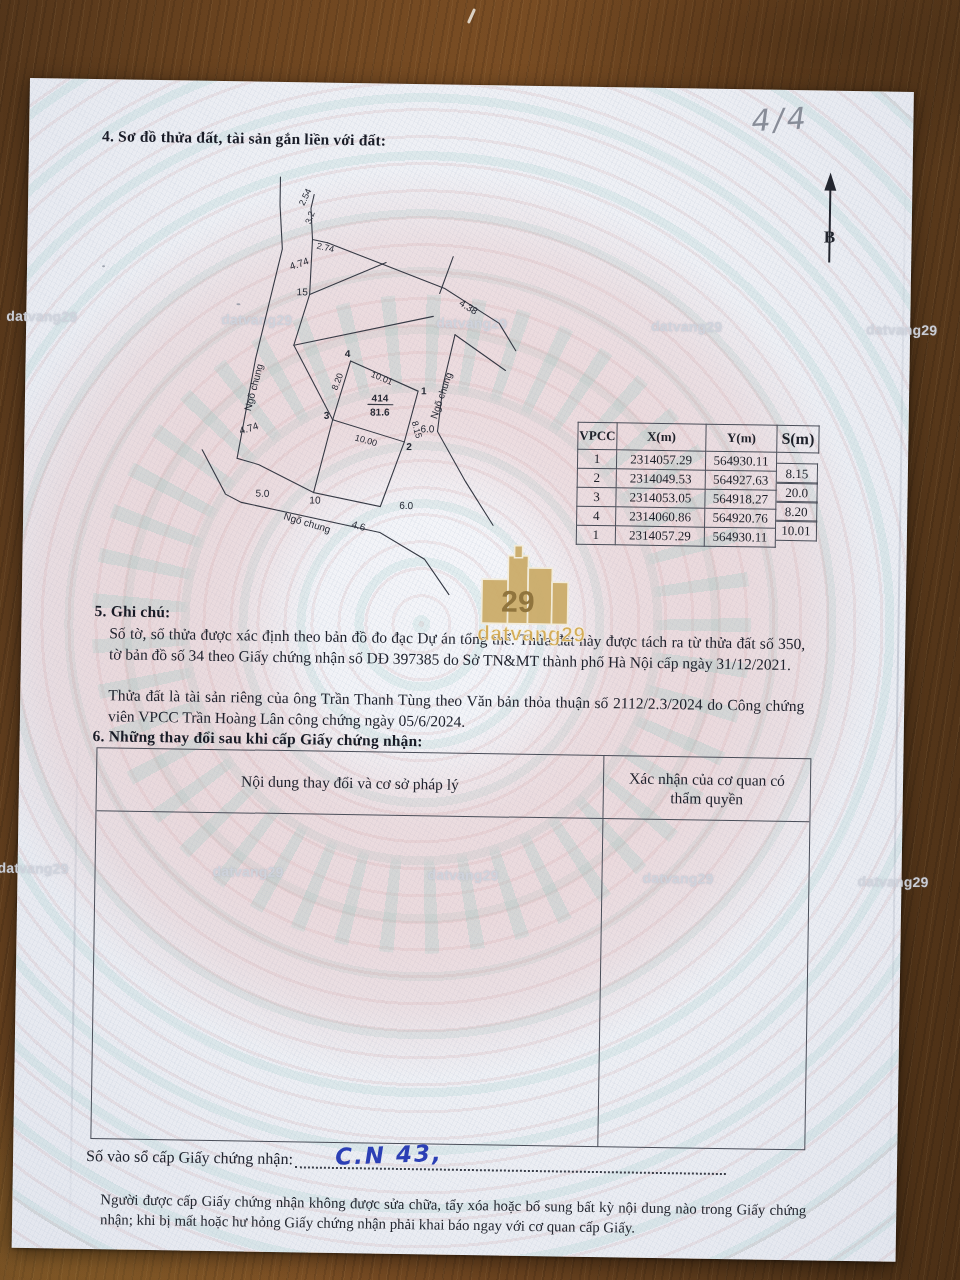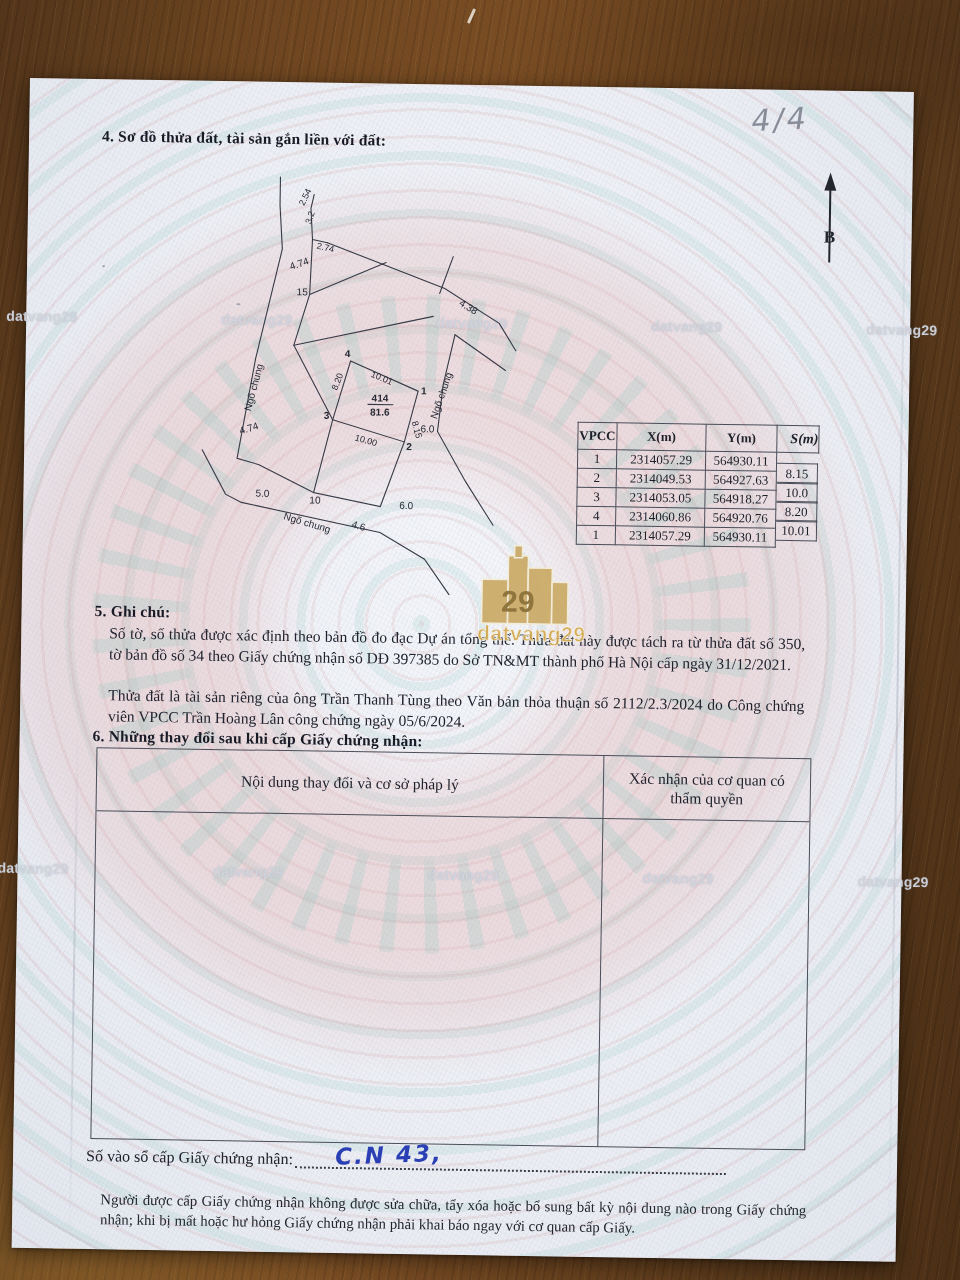--- a/index.html
+++ b/index.html
@@ -68,21 +68,21 @@
 
   
   .coord{position:absolute;left:553px;top:335px;font-family:"Liberation Serif",serif;color:#1d2029;}
   .coord table{border-collapse:collapse;}
   .coord td,.coord th{border:1px solid #4a4e59;text-align:center;font-size:13px;padding:0;}
   .coord th{height:26px;font-weight:bold;}
   .coord td{height:18px;width:88px;}
   .coord td.c0{width:38px;}
   .coord td.c2{width:70px;}
   .scol{position:absolute;left:200px;top:0;width:42px;}
-  .scol .sh{border:1px solid #4a4e59;border-left:none;height:26px;line-height:26px;text-align:right;font-weight:bold;font-size:14px;font-style:italic;}
+  .scol .sh{border:1px solid #4a4e59;border-left:none;height:26px;line-height:26px;text-align:center;font-weight:bold;font-size:16px;}
   .scol .sc{position:absolute;left:0;width:40px;border:1px solid #4a4e59;border-left:none;height:19px;line-height:19px;text-align:center;font-size:13px;background:rgba(238,240,245,0.0);}
 
   
   .chg-table{position:absolute;left:77px;top:668px;width:713px;height:390px;border:1.4px solid #4a4e59;}
   .chg-head{display:flex;height:62px;border-bottom:1.4px solid #4a4e59;}
   .chg-c1{width:506px;border-right:1.4px solid #4a4e59;display:flex;align-items:center;justify-content:center;
     font:15.5px "Liberation Serif",serif;color:#20232e;}
   .chg-c2{flex:1;display:flex;align-items:center;justify-content:center;text-align:center;
     font:15.5px "Liberation Serif",serif;color:#20232e;padding:0 14px;line-height:19px;}
   .chg-body{display:flex;height:328px;}
@@ -227,21 +227,21 @@
             <td class="c0">1</td>
             <td class="c1">2314057.29</td>
             <td class="c2">564930.11</td>
           </tr>
         </tbody>
     </table>
     <div class="scol">
       <div class="sh">S(m)</div>
       <div id="s-cells"></div>
     <div class="sc" style="top: 37.5px;">8.15</div>
-        <div class="sc" style="top: 56.5px;">10.0</div>
+        <div class="sc" style="top: 56.5px;">20.0</div>
         <div class="sc" style="top: 75.5px;">8.20</div>
         <div class="sc" style="top: 94.5px;">10.01</div>
       </div>
   </div>
 
   <div class="h-sec" style="left:73px;top:523px">5. Ghi chú:</div>
   <div class="para" style="left:88px;top:544px;width:696px">Số tờ, số thửa được xác định theo bản đồ đo đạc Dự án tổng thể. Thửa đất này được tách ra từ thửa đất số 350, tờ bản đồ số 34 theo Giấy chứng nhận số DĐ 397385 do Sở TN&amp;MT thành phố Hà Nội cấp ngày 31/12/2021.</div>
   <div class="para" style="left:88px;top:606px;width:696px">Thửa đất là tài sản riêng của ông Trần Thanh Tùng theo Văn bản thỏa thuận số 2112/2.3/2024 do Công chứng viên VPCC Trần Hoàng Lân công chứng ngày 05/6/2024.</div>
 
   <div class="h-sec" style="left:73px;top:648px">6. Những thay đổi sau khi cấp Giấy chứng nhận:</div>

